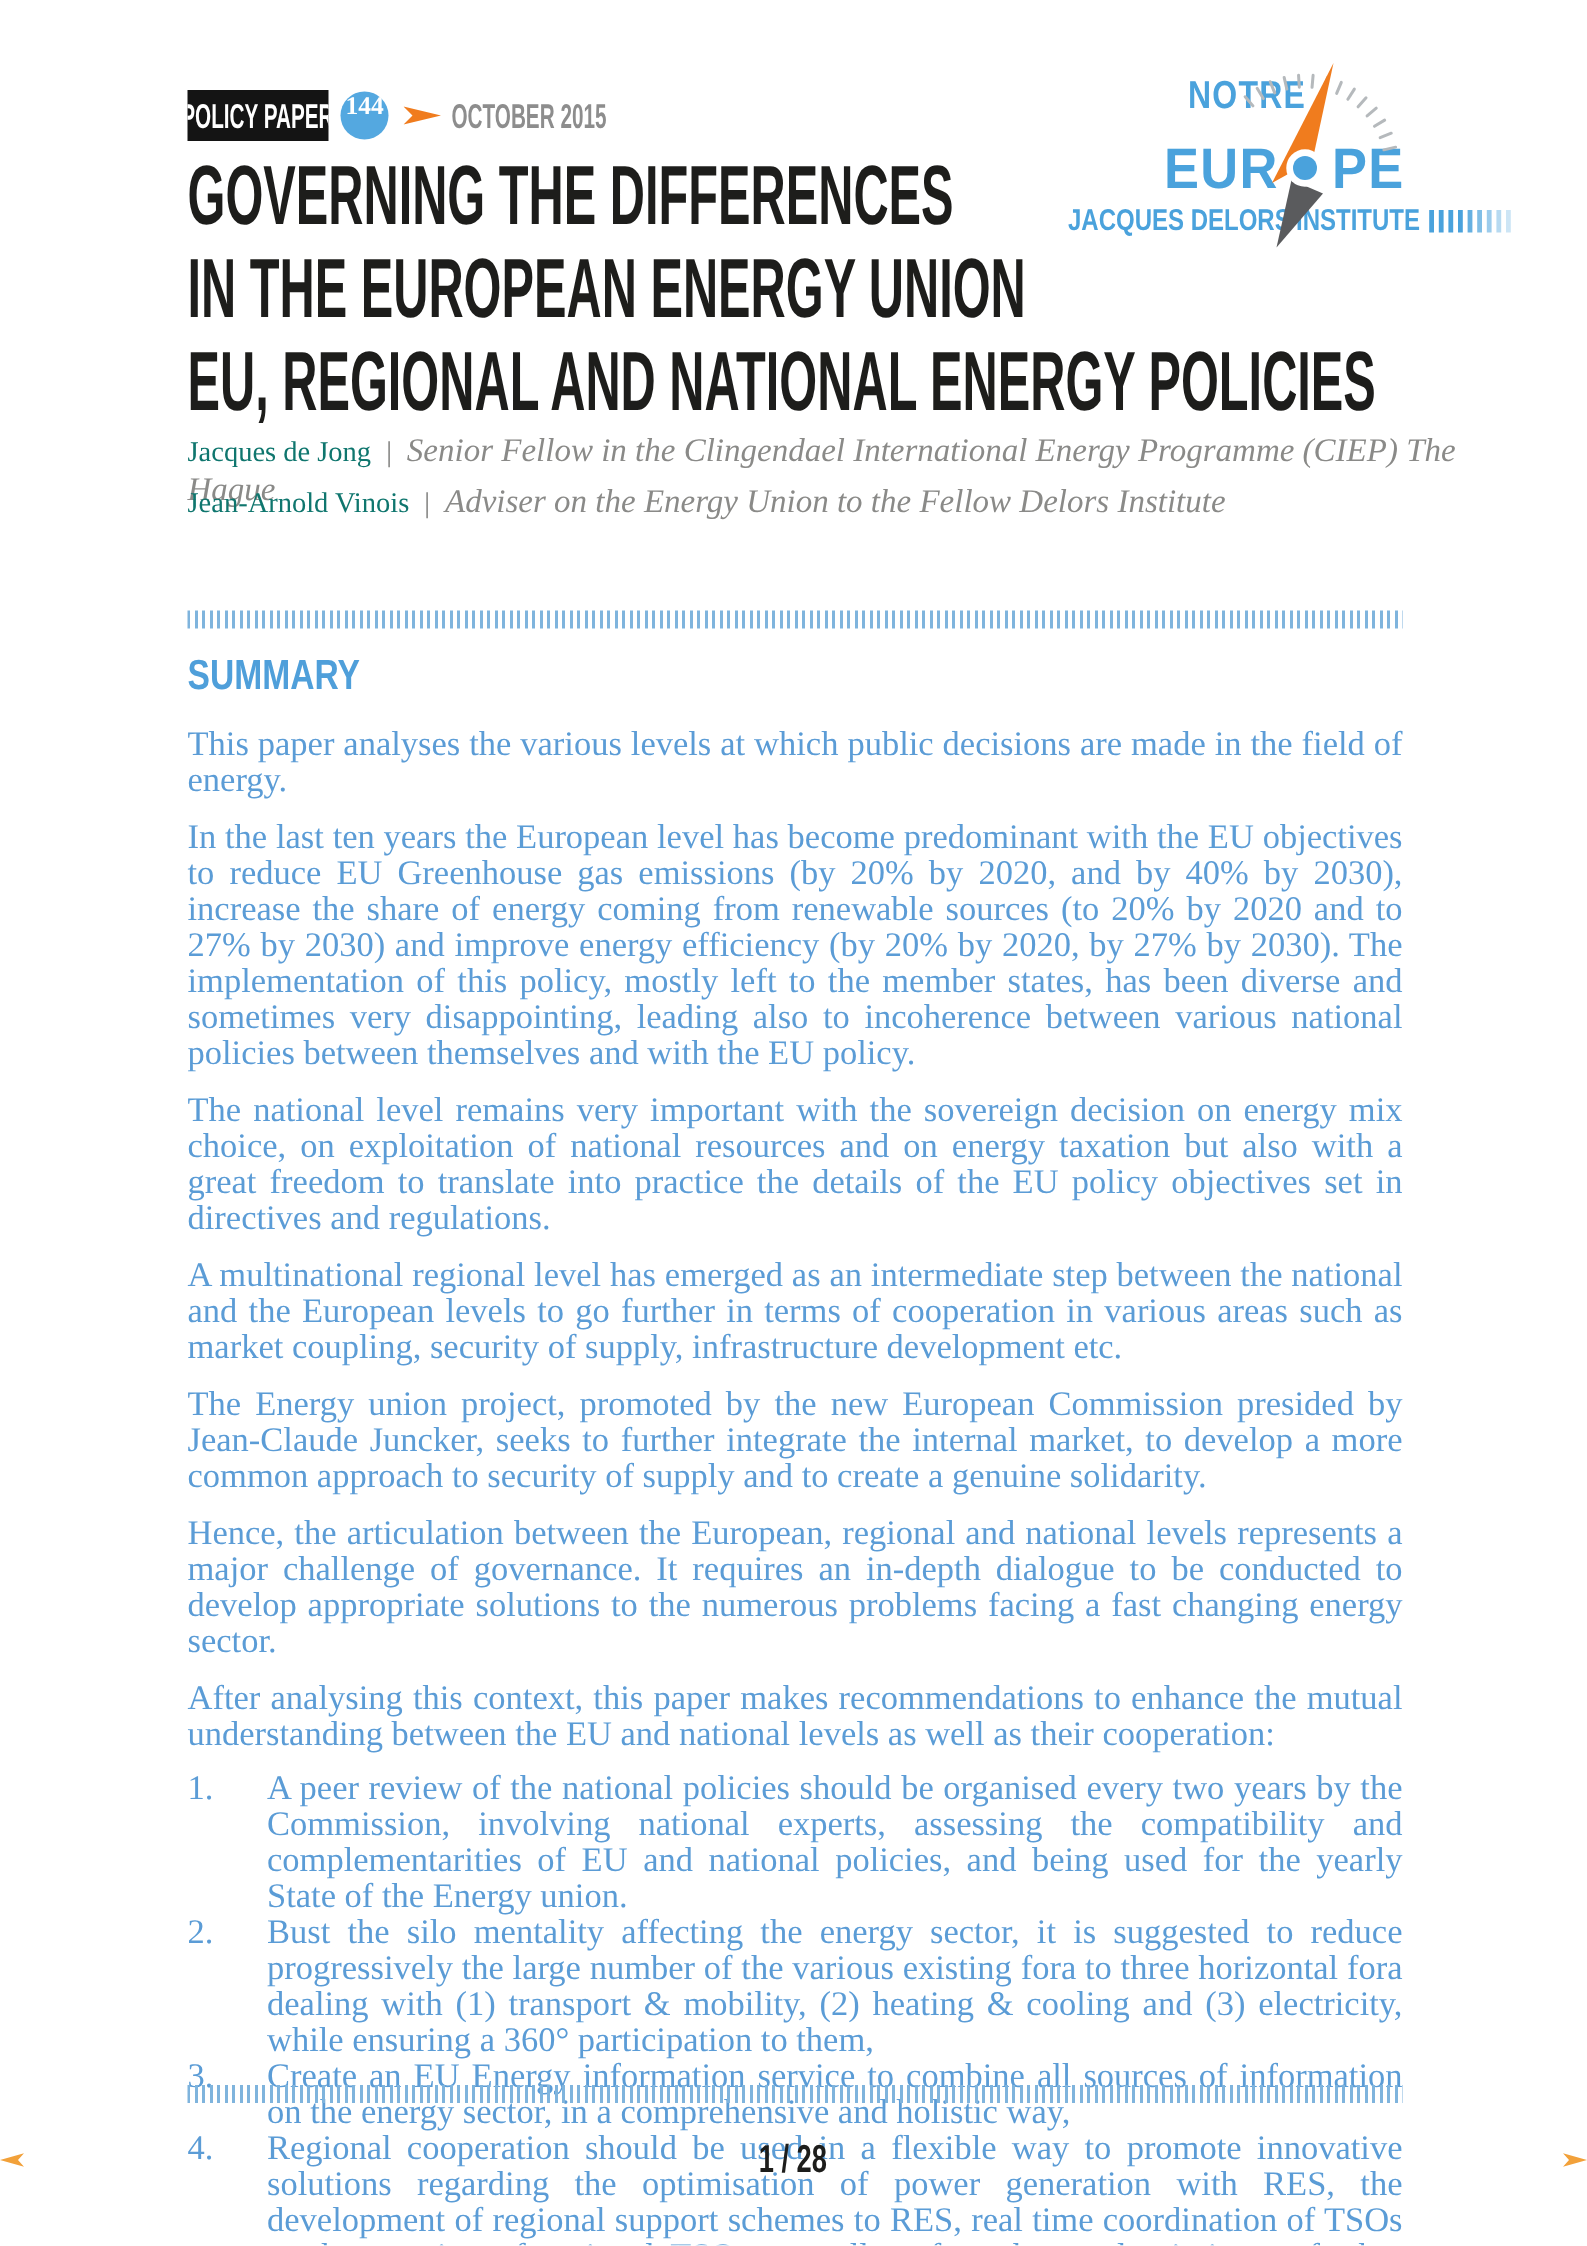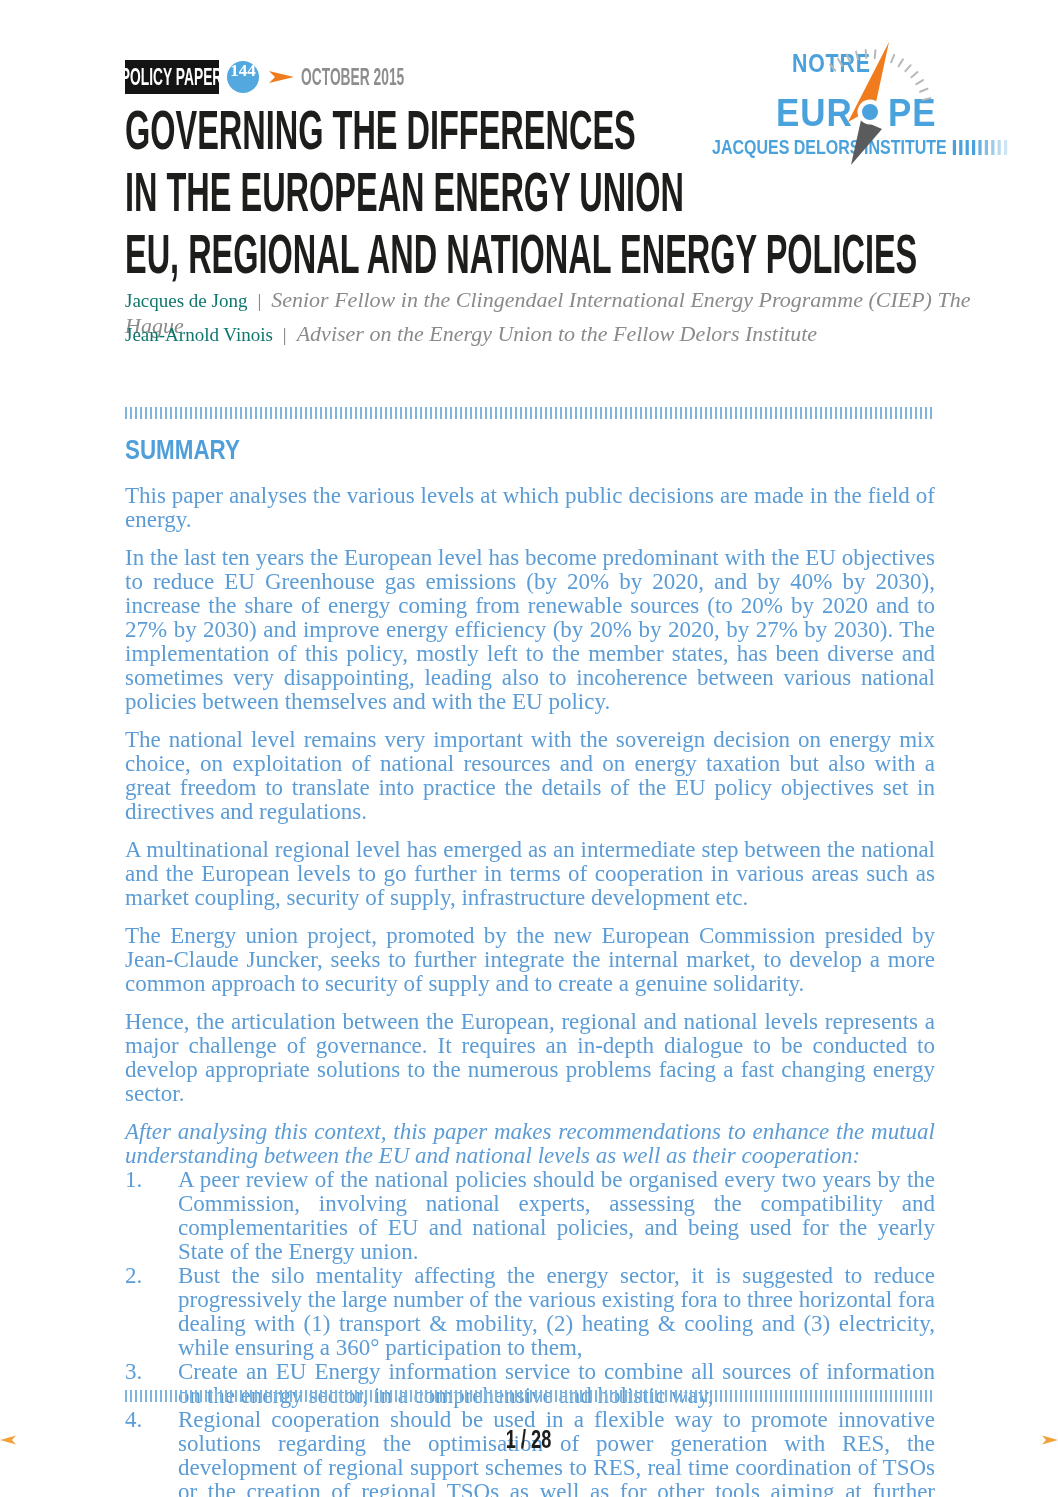--- a/index.html
+++ b/index.html
@@ -54,21 +54,21 @@
      background-image:repeating-linear-gradient(90deg,#7fb4dd 0,#7fb4dd 2px,transparent 2px,transparent 5px);}
   .divider-top{top:407px;}
   .divider-bottom{top:1390px;}
 
   
   .summary-head{position:absolute;left:125px;top:434px;color:#4f9fda;}
   .summary-head .cx{font-size:28px;transform:scaleX(0.80);}
   .body{position:absolute;left:125px;top:484px;width:810px;color:#5b9cd6;
         font-size:23px;line-height:24px;text-align:justify;}
   .body p{margin:0 0 14px 0;}
-  .body p:last-of-type{margin-bottom:0;font-style:italic;}
+  .body p:last-of-type{margin-bottom:12px;}
   .list{margin-top:0;}
   .list-item{display:flex;}
   .list-item .num{width:33px;flex:0 0 33px;}
   .list-item .txt{flex:1;text-align:justify;margin-left:20px;}
 
   
   .footer{position:absolute;left:0;top:1424px;width:1058px;display:flex;
       align-items:center;justify-content:space-between;gap:10px;}
   .footer .cx{font-size:26px;color:#1d1d1b;transform:scaleX(0.70);transform-origin:50% 50%;}
 </style>

